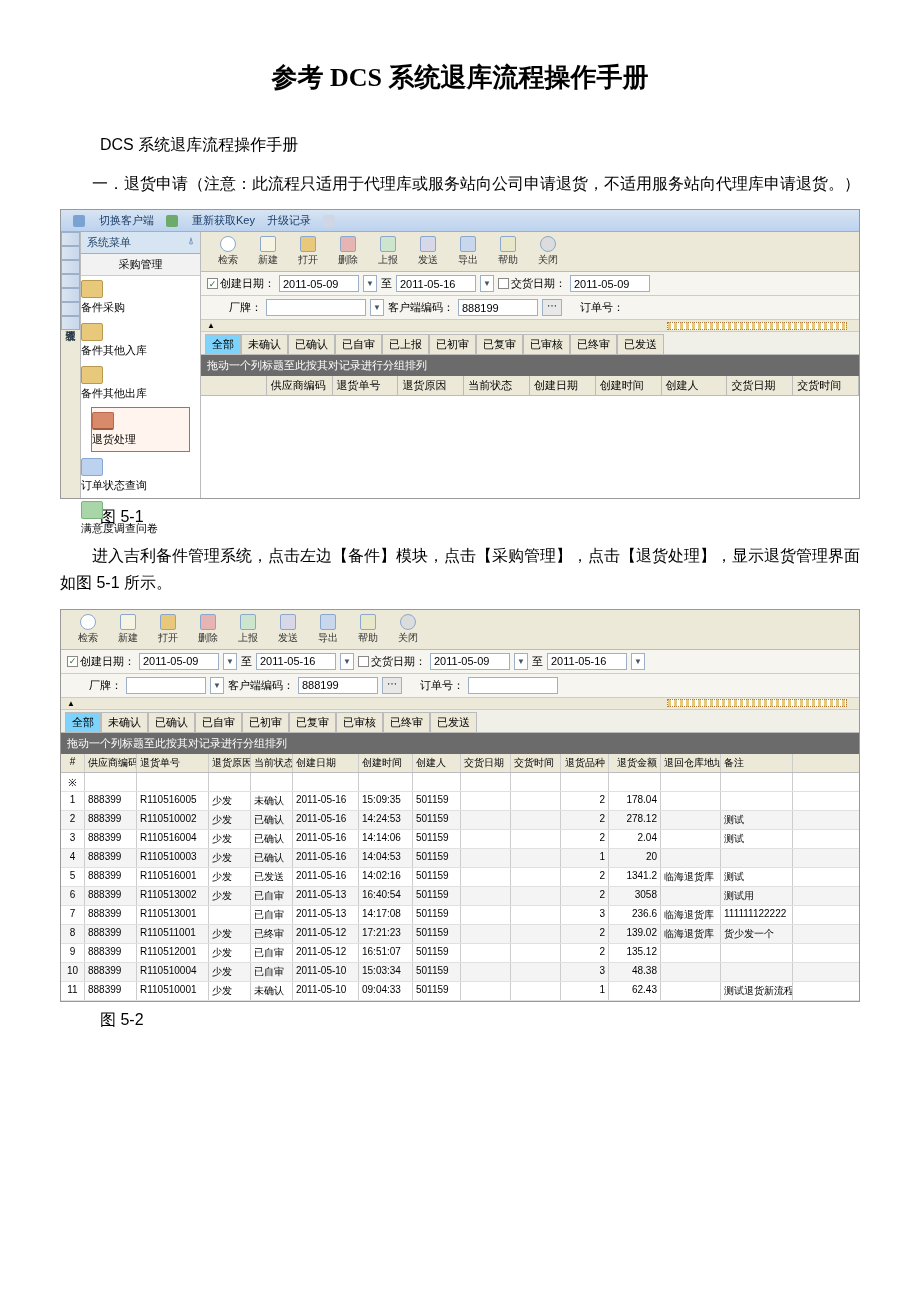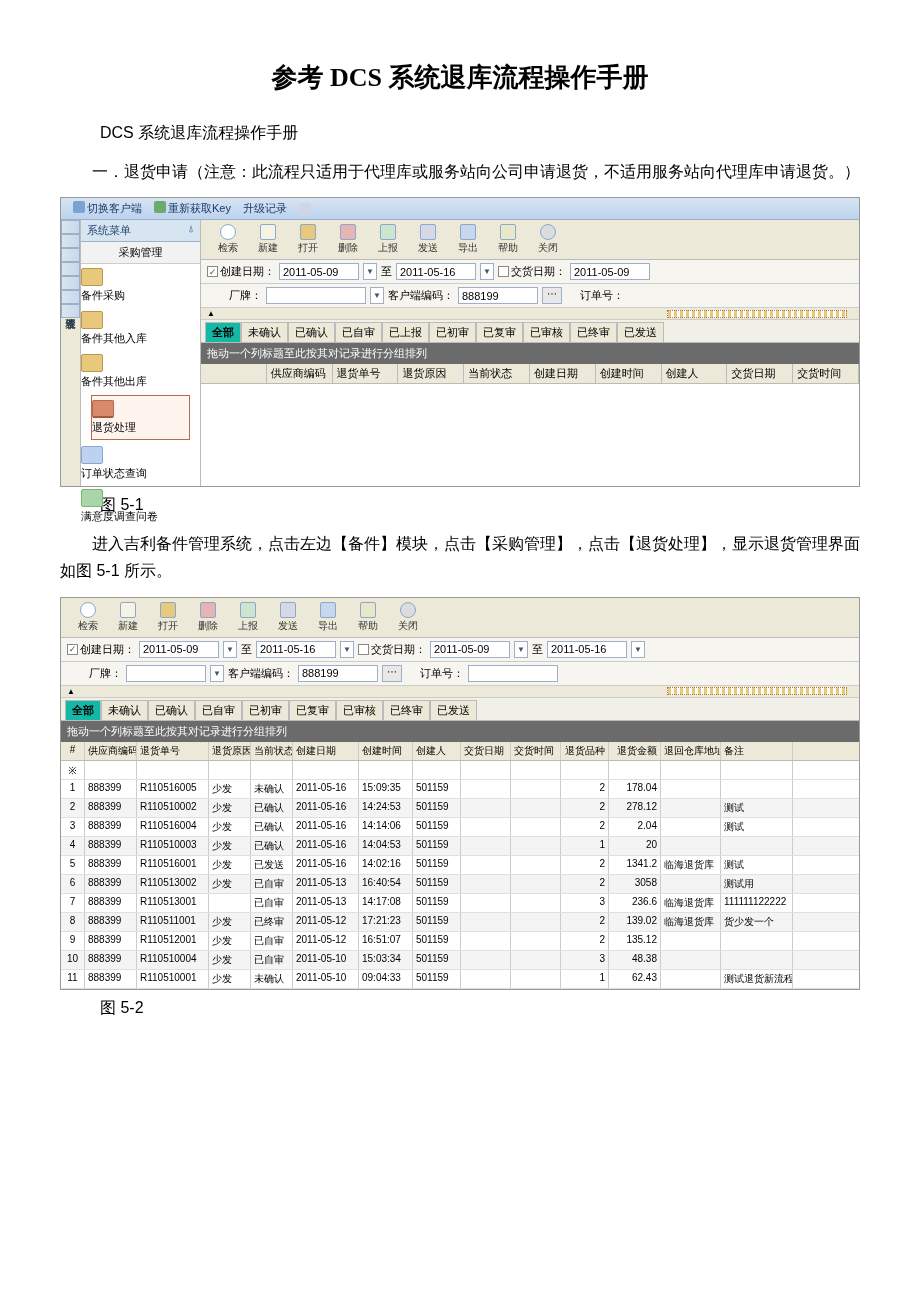--- a/index.html
+++ b/index.html
@@ -1,24 +1,24 @@
 <!DOCTYPE html>
 <html><head>
 <meta charset="utf-8">
 <style>
 *{box-sizing:border-box;margin:0;padding:0}
 body{font-family:"SimSun","Microsoft YaHei",sans-serif;font-size:14px;color:#000;background:#fff;padding:60px 60px 40px}
-.title{text-align:center;font-size:26px;font-weight:bold;margin-bottom:28px;font-family:"SimHei","Microsoft YaHei"}
+.title{text-align:center;font-size:26px;font-weight:bold;margin-bottom:40px;font-family:"SimHei","Microsoft YaHei"}
 .subtitle{font-size:16px;margin:0 0 14px 40px}
 .para{font-size:16px;line-height:1.7;margin:0 0 12px 0;text-indent:2em}
 .caption{font-size:16px;margin:8px 0 14px 40px}
 .screenshot{border:1px solid #999;background:#ece9d8;font-size:11px;margin-bottom:8px;position:relative}
 .ss1{height:290px}
 .ss1 .titlebar{height:22px;background:linear-gradient(#d7e4f2,#bcd2ee);border-bottom:1px solid #9db0c8;display:flex;align-items:center;gap:12px;padding:0 12px}
-.titlebar span{color:#1a3d6b;display:flex;gap:2px}
+.titlebar span{color:#1a3d6b;display:flex;align-items:center;gap:14px}
 .ico{display:inline-block;width:12px;height:12px;background:#7aa3d4;border-radius:2px}
 .ico.refresh{background:#6cab6c}
 .ico.win{background:#cfd7e6}
 .ss1 .body{display:flex;height:266px}
 .sidetabs{width:20px;background:#ece9d8;display:flex;flex-direction:column;border-right:1px solid #bbb}
 .sidetab{writing-mode:vertical-rl;text-align:center;padding:6px 2px;border:1px solid #9db0c8;background:linear-gradient(90deg,#dbe5f1,#c8d7eb);margin:0;font-size:10px;color:#234}
 .sidepanel{width:120px;background:#fff;border-right:1px solid #bbb}
 .panelhead{background:#d7e4f2;border-bottom:1px solid #9db0c8;padding:3px 6px;display:flex;justify-content:space-between;font-size:11px;color:#23456b}
 .pin{color:#5b7cab;font-size:10px}
 .treehdr{background:#f2f2f2;border-bottom:1px solid #ccc;padding:3px 6px;text-align:center;font-size:11px}
@@ -43,21 +43,21 @@
 .tbtn.help .ti{background:#e8e8c8}
 .tbtn.close .ti{background:#dcdcdc;border-radius:50%}
 .filterrow{display:flex;align-items:center;gap:4px;padding:3px 6px;border-bottom:1px solid #ccc;font-size:11px;background:#f6f5f0}
 .filterrow label{display:flex;align-items:center;gap:2px}
 .chk{width:11px;height:11px;border:1px solid #888;background:#fff;display:inline-flex;align-items:center;justify-content:center;font-size:9px;color:#2a6b2a}
 .inp{border:1px solid #9db0c8;background:#fff;height:17px;padding:0 3px;font-size:11px;display:inline-flex;align-items:center;min-width:80px}
 .dd{border:1px solid #9db0c8;background:#fff;height:17px;width:14px;display:inline-flex;align-items:center;justify-content:center;font-size:8px;color:#456}
 .btn3dot{border:1px solid #9db0c8;background:#e8e8e8;height:17px;padding:0 4px;font-size:10px}
 .tabbar{display:flex;gap:0;padding:2px 4px 0;background:#f0efe8;border-bottom:1px solid #bbb;font-size:11px}
 .tab{border:1px solid #bbb;border-bottom:none;padding:2px 6px;background:#ece9d8}
-.tab.active{background:#14b8a6;font-weight:bold}
+.tab.active{background:#7dd3fc;font-weight:normal}
 .drag-hint{background:#6b6b6b;color:#fff;padding:3px 6px;font-size:11px}
 .colhdr{display:flex;background:#ece9d8;border-bottom:1px solid #bbb}
 .colhdr span{border-right:1px solid #bbb;padding:2px 4px;font-size:11px;flex:1;white-space:nowrap;overflow:hidden}
 .watermark{position:absolute;left:50%;bottom:20px;transform:translateX(-50%);font-size:36px;color:#d9d9d9;letter-spacing:2px;font-family:Arial}
 .ss2{border:1px solid #999;background:#ece9d8;font-size:11px;margin-bottom:8px}
 .thead2{display:flex;background:#ece9d8;border-bottom:1px solid #bbb}
 .thead2 span,.trow span{padding:2px 3px;border-right:1px solid #ccc;overflow:hidden;white-space:nowrap;font-size:10px}
 .trow{display:flex;border-bottom:1px solid #e0e0e0;background:#fff}
 .trow.alt{background:#f4f4f4}
 .c0{width:24px;text-align:center}

